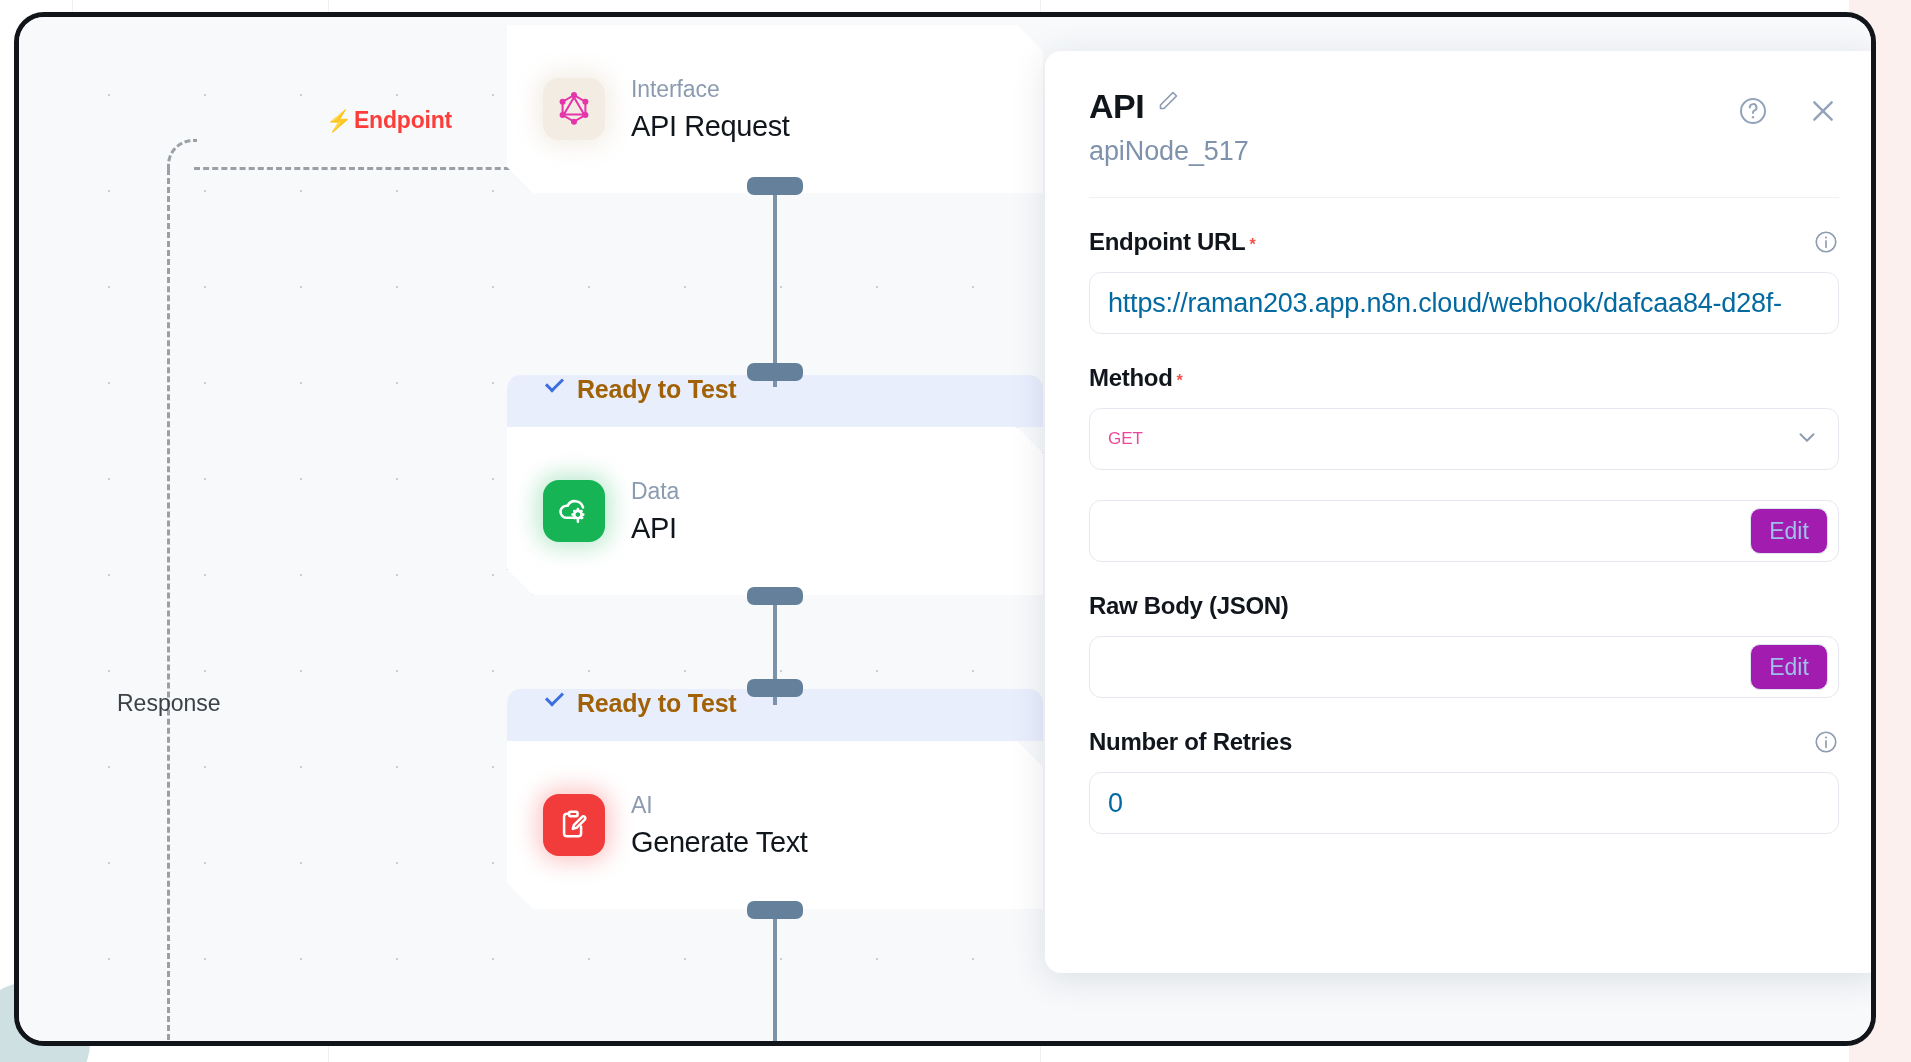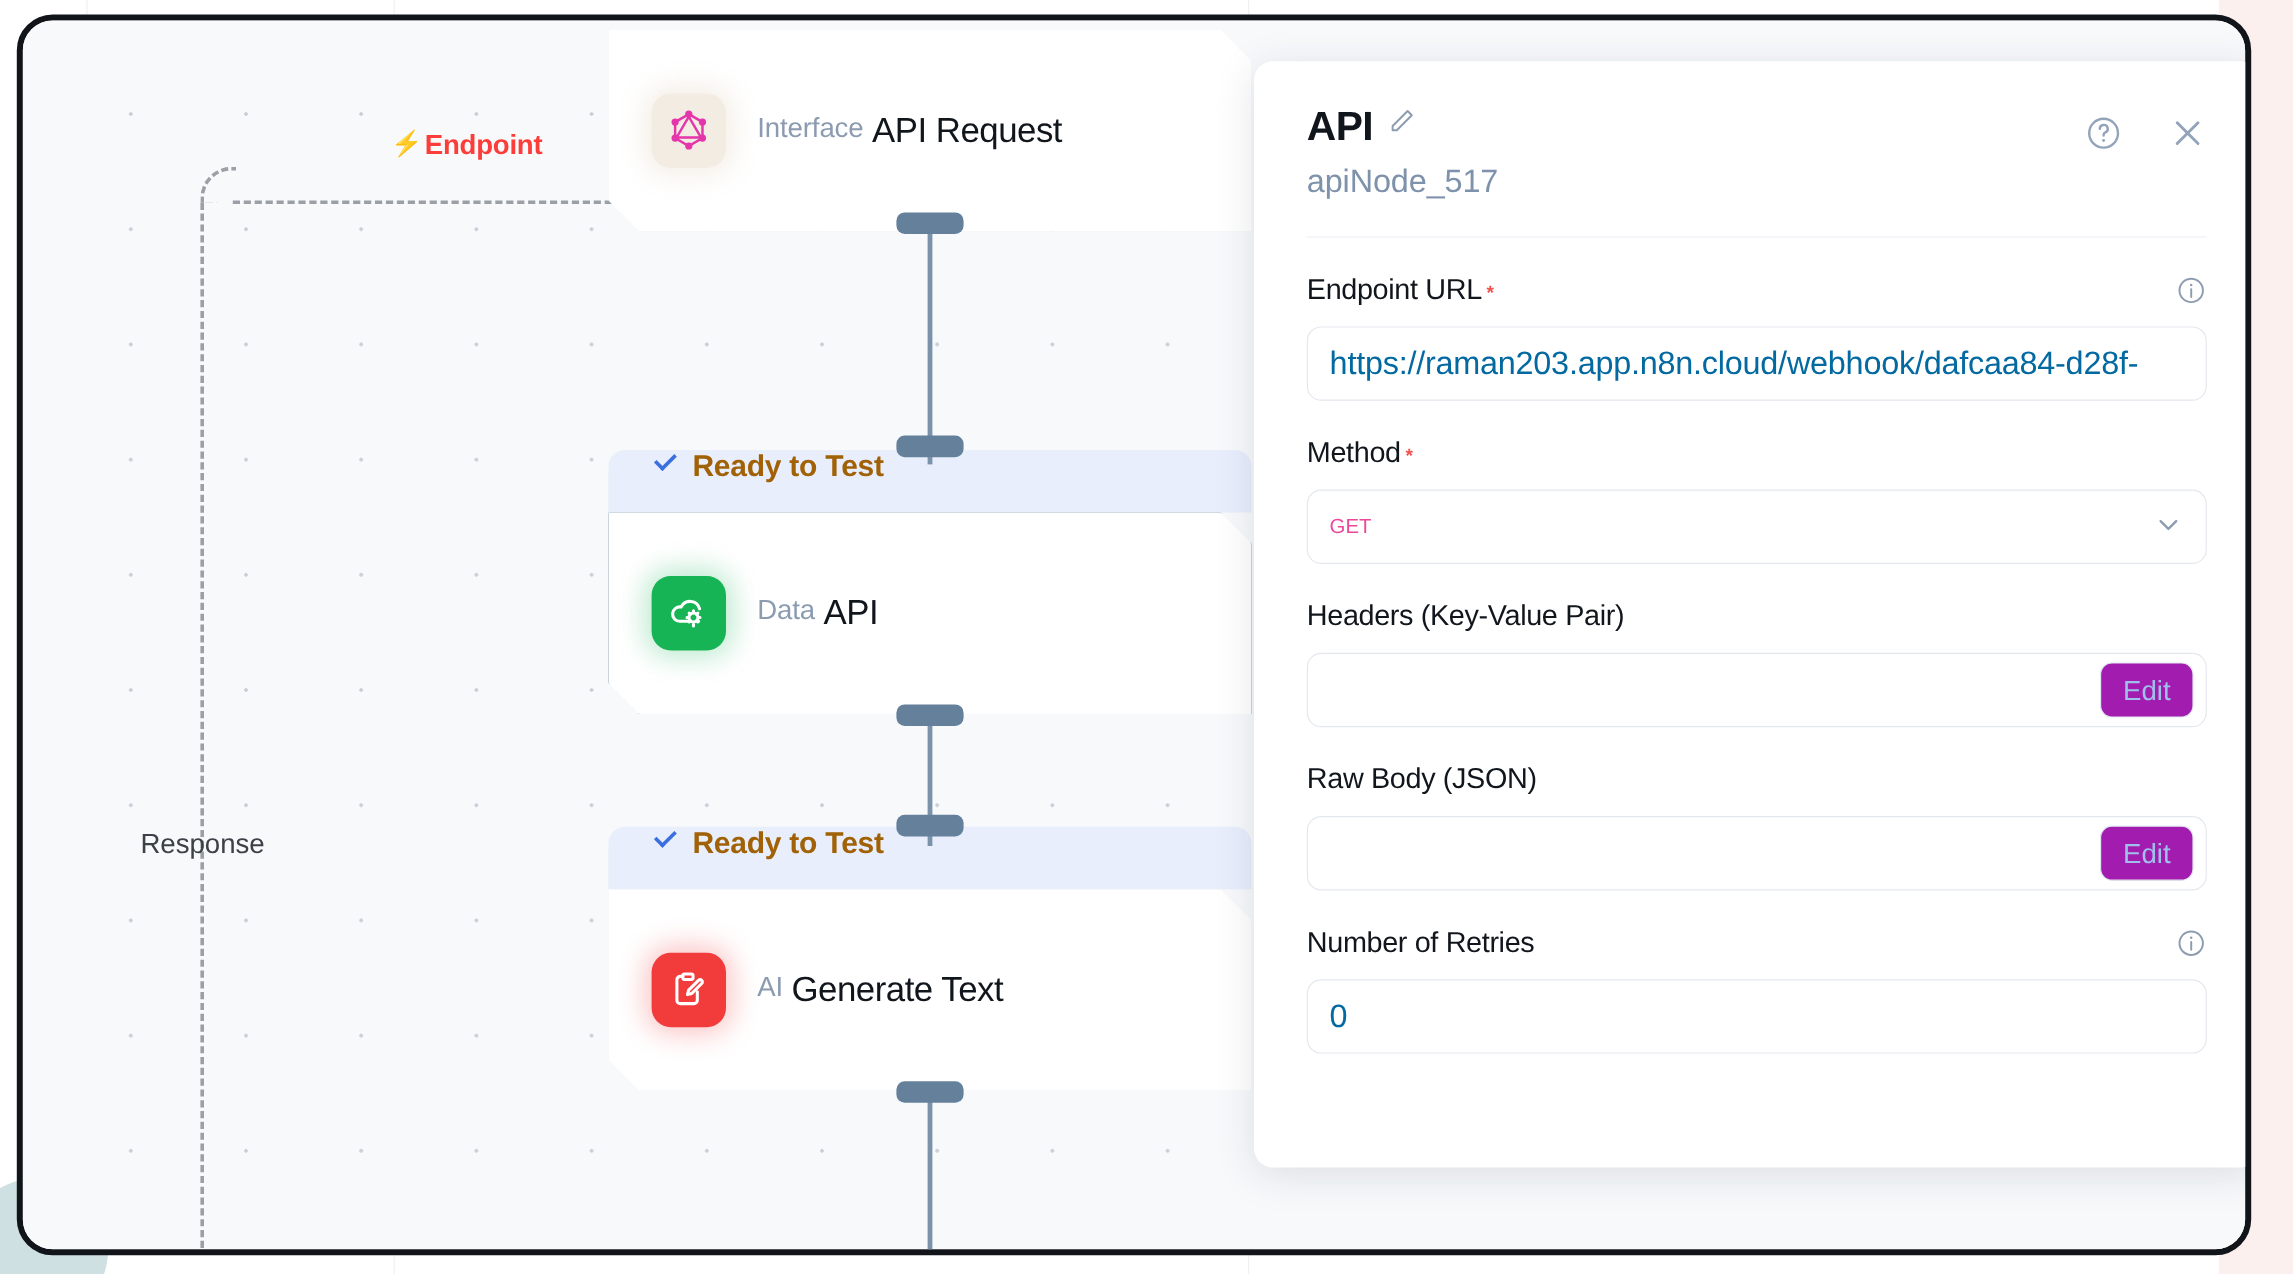--- a/index.html
+++ b/index.html
@@ -184,21 +184,21 @@
     flex: none;
     display: flex;
     align-items: center;
     justify-content: center;
     margin-right: 26px;
   }
   .node-icon.graphql { background: #f3ece3; box-shadow: 0 0 22px 6px rgba(243,236,227,0.9); }
   .node-icon.data    { background: #16b455; box-shadow: 0 0 22px 6px rgba(22,180,85,0.28); }
   .node-icon.ai      { background: #f23b3b; box-shadow: 0 0 22px 6px rgba(242,59,59,0.28); }
 
-  .node-text { display: flex; flex-direction: row; gap: 7px; }
+  .node-text { display: flex; flex-direction: column; gap: 7px; }
   .node-kind {
     color: #8b9bb0;
     font-size: 23px;
     font-weight: 400;
     letter-spacing: -0.1px;
   }
   .node-title {
     color: #11161d;
     font-size: 29px;
     font-weight: 400;
@@ -272,21 +272,21 @@
   }
 
   .field { margin-top: 30px; }
   .field-label-row {
     display: flex;
     align-items: center;
     justify-content: space-between;
   }
   .field-label {
     font-size: 24px;
-    font-weight: 400;
+    font-weight: 700;
     color: #11161d;
     letter-spacing: -0.3px;
   }
   .req-star { color: #f2524d; font-weight: 700; margin-left: 4px; }
 
   .input-box {
     margin-top: 16px;
     height: 62px;
     border: 1.5px solid #e4e8ee;
     border-radius: 12px;
@@ -493,23 +493,20 @@
             <span class="select-value">GET</span>
             <span>
               <svg width="26" height="26" viewBox="0 0 24 24" fill="none" stroke="#8d9cb0" stroke-width="1.8" stroke-linecap="round" stroke-linejoin="round">
                 <path d="M6 9.5 12 15.5 18 9.5"></path>
               </svg>
             </span>
           </div>
         </div>
 
         <div class="field">
-          <div class="field-label-row">
-            <span class="field-label">Headers (Key-Value Pair)</span>
-          </div>
           <div class="input-box">
             <span class="input-value"></span>
             <button class="edit-btn">Edit</button>
           </div>
         </div>
 
         <div class="field">
           <div class="field-label-row">
             <span class="field-label">Raw Body (JSON)</span>
           </div>

